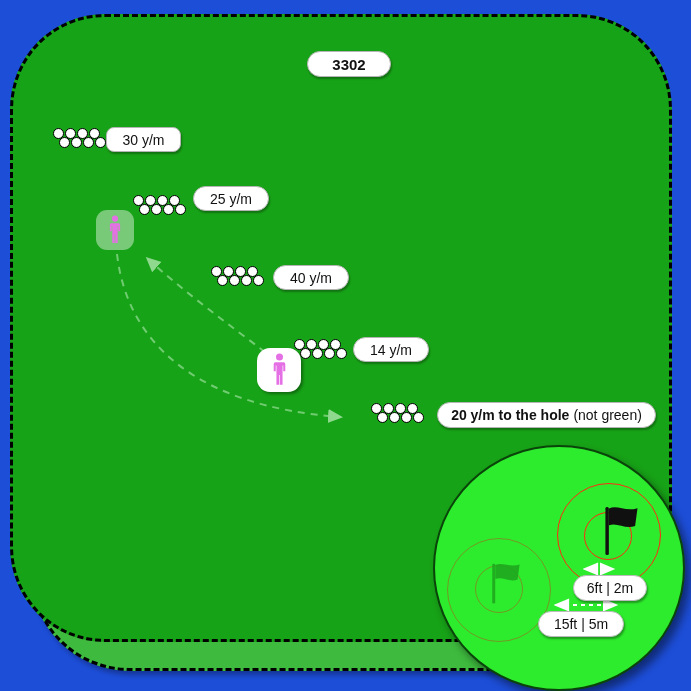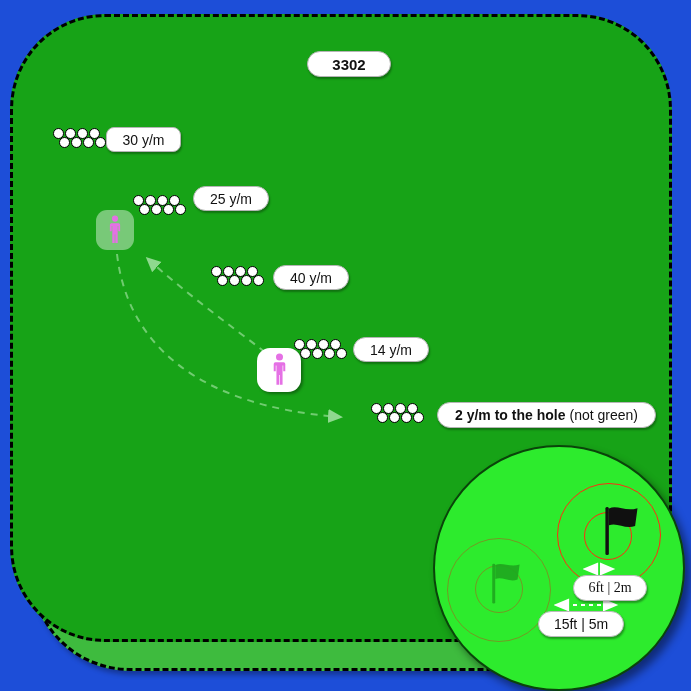--- a/index.html
+++ b/index.html
@@ -139,21 +139,21 @@
     <span class="dot"></span>
       <span class="dot"></span>
       <span class="dot"></span>
       <span class="dot"></span>
       <span class="dot"></span>
       <span class="dot"></span>
       <span class="dot"></span>
       <span class="dot"></span>
   </div>
   <div class="pill" style="left:437px;top:402px;width:219px;height:26px;">
-    <b>2 y/m to the hole</b>
+    <b>20 y/m to the hole</b>
     <span class="note">(not green)</span>
   </div>
 
   <div class="player-box player-a">
     <svg viewBox="0 0 20 30" width="22" height="30">
       <circle cx="10" cy="3.6" r="3.1"></circle>
       <path d="M6.4 8.2 h7.2 q1.5 0 1.5 1.6 v6.4 h-1.8 v-5.2 h-.6 V28 h-2.4 v-8.6 h-.6 V28 H7.3 V11 h-.6 v5.2 H4.9 v-6.4 q0-1.6 1.5-1.6 z"></path>
     </svg>
   </div>
   <div class="player-box player-b">
@@ -185,21 +185,21 @@
           <path d="M7,0 L0,3 L7,6 Z" fill="#fff"></path>
         </marker>
         <marker id="wr" markerWidth="8" markerHeight="8" refX="5.5" refY="3" orient="auto">
           <path d="M0,0 L7,3 L0,6 Z" fill="#fff"></path>
         </marker>
       </defs>
       <line x1="151" y1="122" x2="177" y2="122" stroke="#fff" stroke-width="2.2" stroke-dasharray="4 4" marker-start="url(#wl)" marker-end="url(#wr)"></line>
       <line x1="122" y1="158" x2="180" y2="158" stroke="#fff" stroke-width="2.2" stroke-dasharray="4 4" marker-start="url(#wl)" marker-end="url(#wr)"></line>
     </svg>
 
-    <div class="mini-pill" style="left:138px;top:128px;width:74px;height:26px;font-family:Liberation Serif, serif;">
+    <div class="mini-pill" style="left:138px;top:128px;width:74px;height:26px;">
       <span>6ft | 2m</span>
     </div>
     <div class="mini-pill" style="left:103px;top:164px;width:86px;height:26px;">
       <span>15ft | 5m</span>
     </div>
   </div>
 
 
 </div>
 

